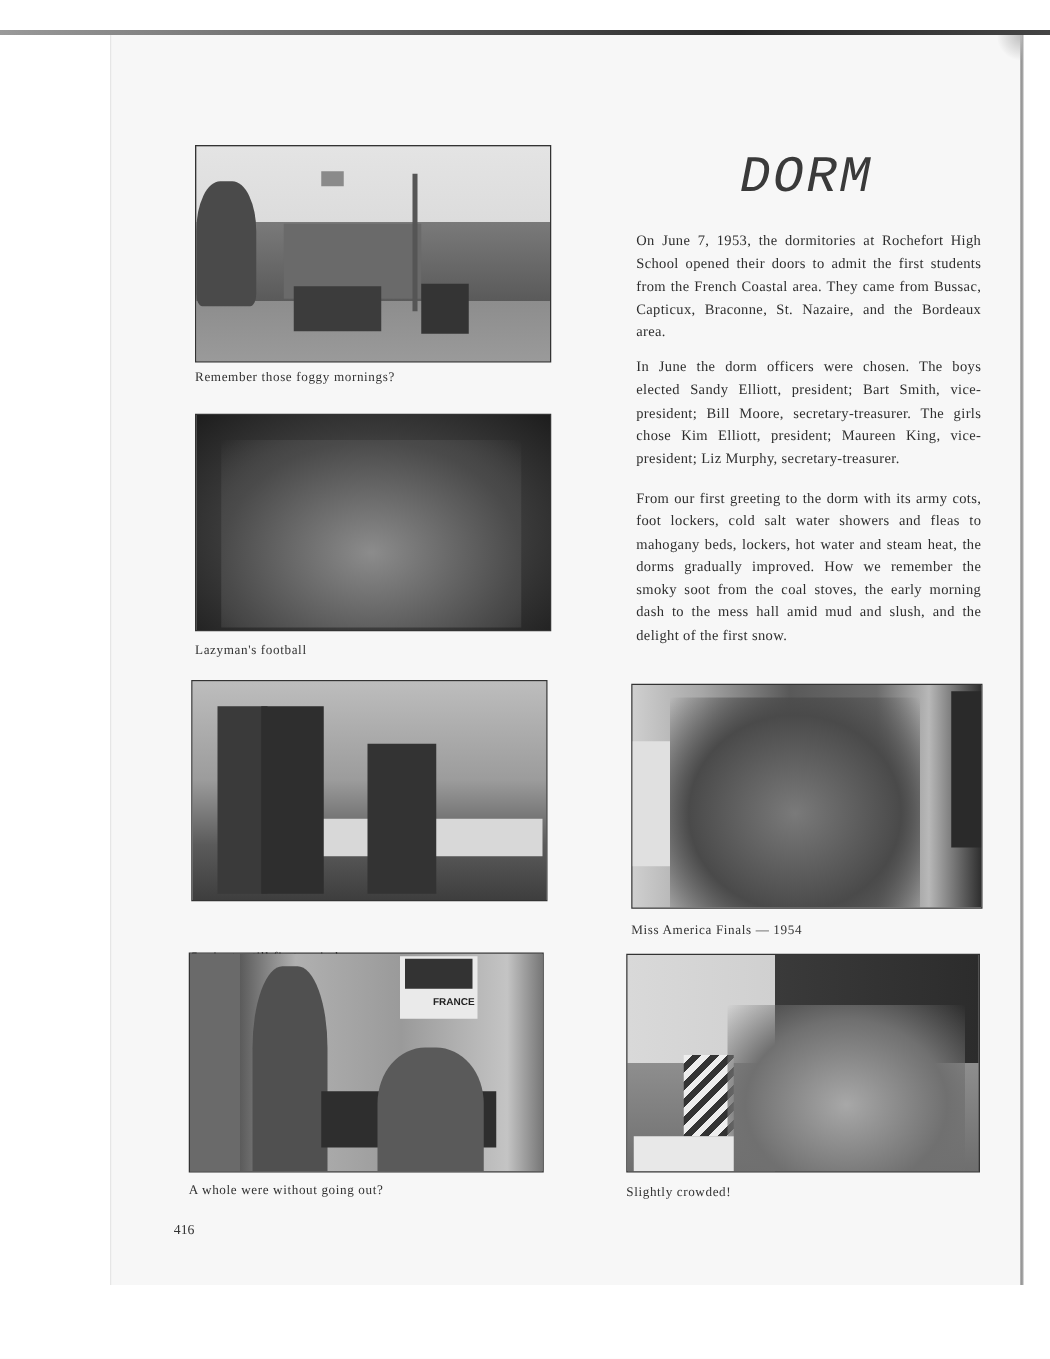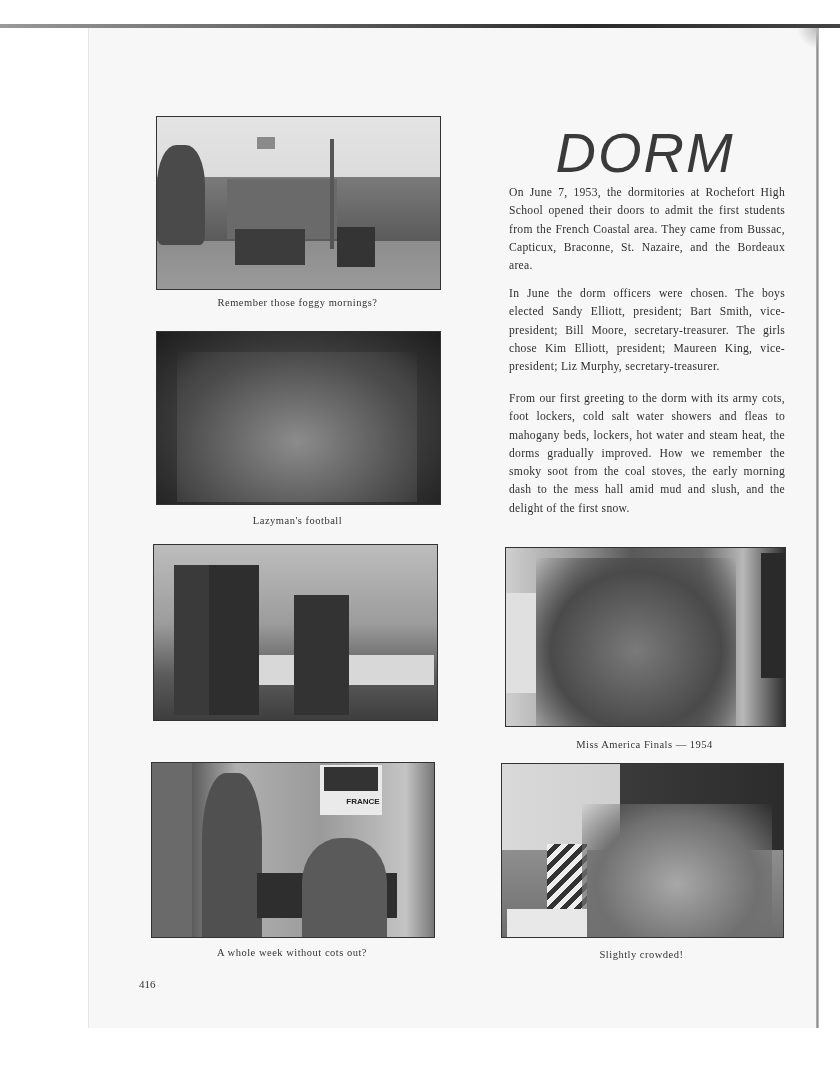--- a/index.html
+++ b/index.html
@@ -22,26 +22,26 @@
     }
     .corner-shadow {
       position: absolute; left: 798px; top: 28px; width: 20px; height: 22px;
       background: radial-gradient(circle at 100% 0%, #bbb 0%, rgba(200,200,200,0) 70%);
     }
     .photo {
       position: absolute; overflow: hidden;
       border: 1px solid #333;
     }
     .caption {
-      position: absolute; text-align: center; font-size: 10.5px; color: #333;
+      position: absolute; text-align: left; font-size: 10.5px; color: #333;
       letter-spacing: 0.5px;
     }
     .title {
       position: absolute; left: 505px; top: 120px; width: 280px; text-align: center;
-      font-family: Liberation Sans, sans-serif; font-style: italic; font-size: 56px;
+      font-family: Liberation Mono, monospace; font-style: italic; font-size: 41px;
       color: #3a3a3a; letter-spacing: 2px; font-weight: normal;
     }
     .body-text {
       position: absolute; left: 509px; width: 276px; font-size: 11.6px; line-height: 18.3px;
       color: #2e2e2e; text-align: justify; margin: 0; letter-spacing: 0.3px;
     }
     .page-number {
       position: absolute; left: 139px; top: 978px; font-size: 11px; color: #333;
     }
 
@@ -110,21 +110,21 @@
 <div class="photo ph-office" style="left:151px; top:762px; width:282px; height:174px;">
   <div class="ph-detail" style="left:0px; top:0px; width:40px; height:174px; background:#6a6a6a;"></div>
   <div class="ph-detail" style="left:168px; top:2px; width:62px; height:50px; background:#eaeaea;">
     <div style="position:absolute; left:4px; top:2px; width:54px; height:24px; background:#333;"></div>
     <div style="position:absolute; left:0; top:32px; width:86px; text-align:center; font-family:'Liberation Sans', sans-serif; font-size:8px; font-weight:bold; color:#222;">FRANCE</div>
   </div>
   <div class="ph-detail" style="left:50px; top:10px; width:60px; height:164px; background:#505050; border-radius:40% 40% 0 0;"></div>
   <div class="ph-detail" style="left:105px; top:110px; width:140px; height:45px; background:#2e2e2e;"></div>
   <div class="ph-detail" style="left:150px; top:75px; width:85px; height:99px; background:#5a5a5a; border-radius:45% 45% 0 0;"></div>
 </div>
-<div class="caption" style="left:151px; top:947px; width:282px;">A whole week without cots out?</div>
+<div class="caption" style="left:151px; top:947px; width:282px;">A whole were without going out?</div>
 
 <div class="title">DORM</div>
 
 <p class="body-text" style="top:184px;">On June 7, 1953, the dormitories at Rochefort High School opened their doors to admit the first students from the French Coastal area. They came from Bussac, Capticux, Braconne, St. Nazaire, and the Bordeaux area.</p>
 <p class="body-text" style="top:285px;">In June the dorm officers were chosen. The boys elected Sandy Elliott, president; Bart Smith, vice-president; Bill Moore, secretary-treasurer. The girls chose Kim Elliott, president; Maureen King, vice-president; Liz Murphy, secretary-treasurer.</p>
 <p class="body-text" style="top:390px;">From our first greeting to the dorm with its army cots, foot lockers, cold salt water showers and fleas to mahogany beds, lockers, hot water and steam heat, the dorms gradually improved. How we remember the smoky soot from the coal stoves, the early morning dash to the mess hall amid mud and slush, and the delight of the first snow.</p>
 
 <div class="photo ph-missamerica" style="left:505px; top:547px; width:279px; height:178px;">
   <div class="ph-detail" style="left:0px; top:45px; width:30px; height:100px; background:#e0e0e0;"></div>
   <div class="ph-detail" style="left:30px; top:10px; width:200px; height:168px; background:radial-gradient(ellipse at 50% 55%, #7a7a7a 0%, #4a4a4a 60%, rgba(0,0,0,0) 100%);"></div>

